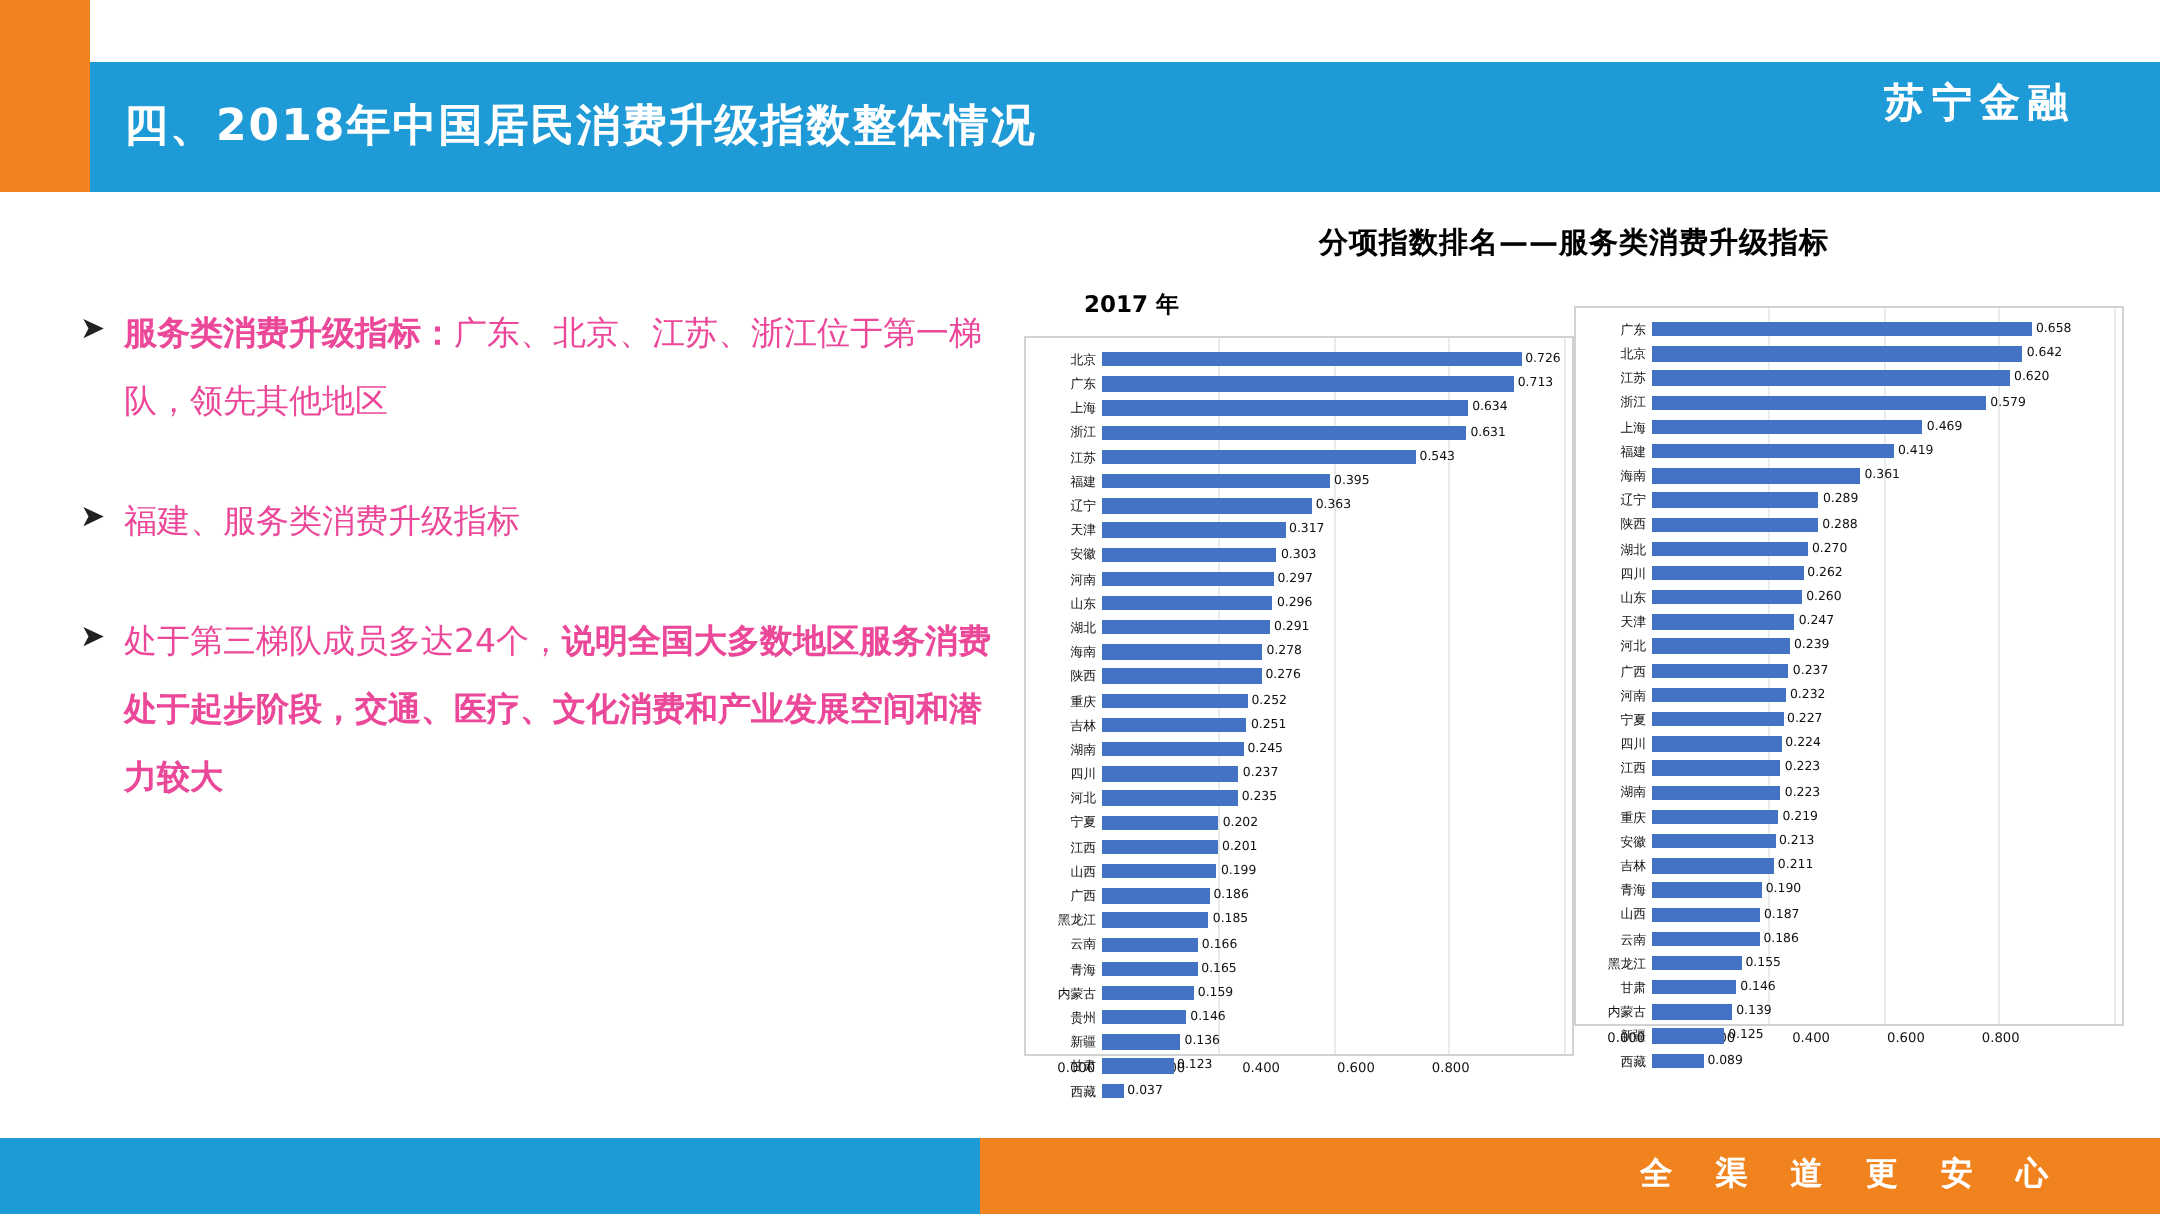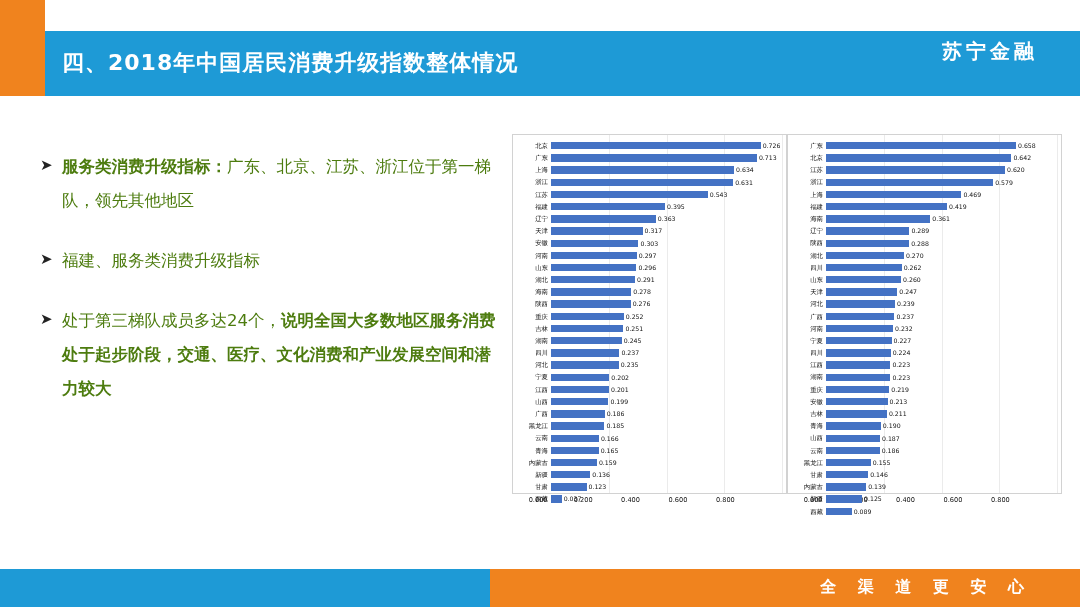--- a/index.html
+++ b/index.html
@@ -54,21 +54,21 @@
   }
   .bullet {
     display:flex; align-items:flex-start;
     margin-bottom:26px;
   }
   .bullet .arrow {
     flex:0 0 22px;
     color:#222; font-size:15px; line-height:30px;
   }
   .bullet .btext {
-    font-size:16.5px; line-height:34px; color:#4d7c0f;
+    font-size:16.5px; line-height:34px; color:#ec4899;
     font-family:"DejaVu Sans", sans-serif;
   }
   .bullet .btext b { font-weight:bold; }
 
   
   .chart-wrap {
     position:absolute; left:512px; top:112px; width:550px; height:445px;
   }
   .chart-title {
     text-align:center; font-size:14.5px; font-weight:bold; color:#000;
@@ -140,22 +140,27 @@
       <span class="arrow">➤</span>
       <div class="btext">福建、服务类消费升级指标</div>
     </div>
     <div class="bullet">
       <span class="arrow">➤</span>
       <div class="btext">处于第三梯队成员多达24个，<b>说明全国大多数地区服务消费处于起步阶段，交通、医疗、文化消费和产业发展空间和潜力较大</b></div>
     </div>
   </div>
 
 <div class="chart-wrap">
+  <div class="chart-title">分项指数排名——服务类消费升级指标</div>
   <div class="panels">
       <div class="panel">
+        <div class="panel-head">
+          <span>2017 年</span>
+          <span></span>
+        </div>
         <div class="plot">
           <div class="grid">
             <i style="left: 95.75px;"></i>
             <i style="left: 153.5px;"></i>
             <i style="left: 211.25px;"></i>
             <i style="left: 269px;"></i>
           </div>
           <div class="rows">
             <div class="row">
               <div class="lbl">北京</div>
@@ -337,20 +342,27 @@
               <div class="barzone">
                 <div class="bar" style="width: 20.625%; background: rgb(68, 114, 196);"></div>
                 <div class="val" style="left: calc(20.625% + 2px);">0.165</div>
               </div>
             </div>
             <div class="row">
               <div class="lbl">内蒙古</div>
               <div class="barzone">
                 <div class="bar" style="width: 19.875%; background: rgb(68, 114, 196);"></div>
                 <div class="val" style="left: calc(19.875% + 2px);">0.159</div>
+              </div>
+            </div>
+            <div class="row">
+              <div class="lbl">贵州</div>
+              <div class="barzone">
+                <div class="bar" style="width: 18.25%; background: rgb(68, 114, 196);"></div>
+                <div class="val" style="left: calc(18.25% + 2px);">0.146</div>
               </div>
             </div>
             <div class="row">
               <div class="lbl">新疆</div>
               <div class="barzone">
                 <div class="bar" style="width: 17%; background: rgb(68, 114, 196);"></div>
                 <div class="val" style="left: calc(17% + 2px);">0.136</div>
               </div>
             </div>
             <div class="row">

